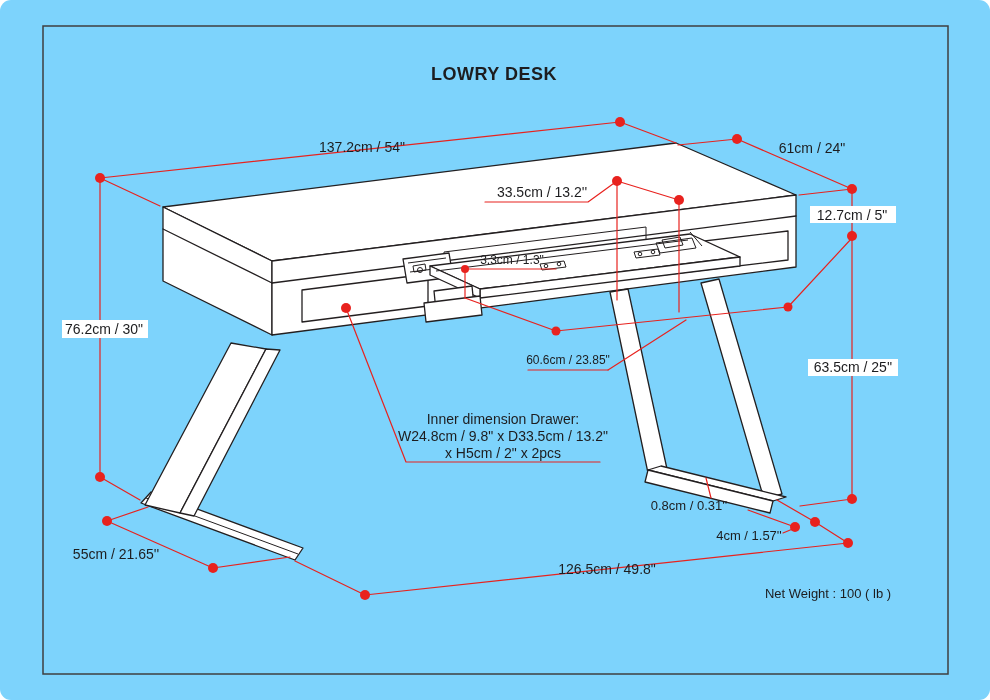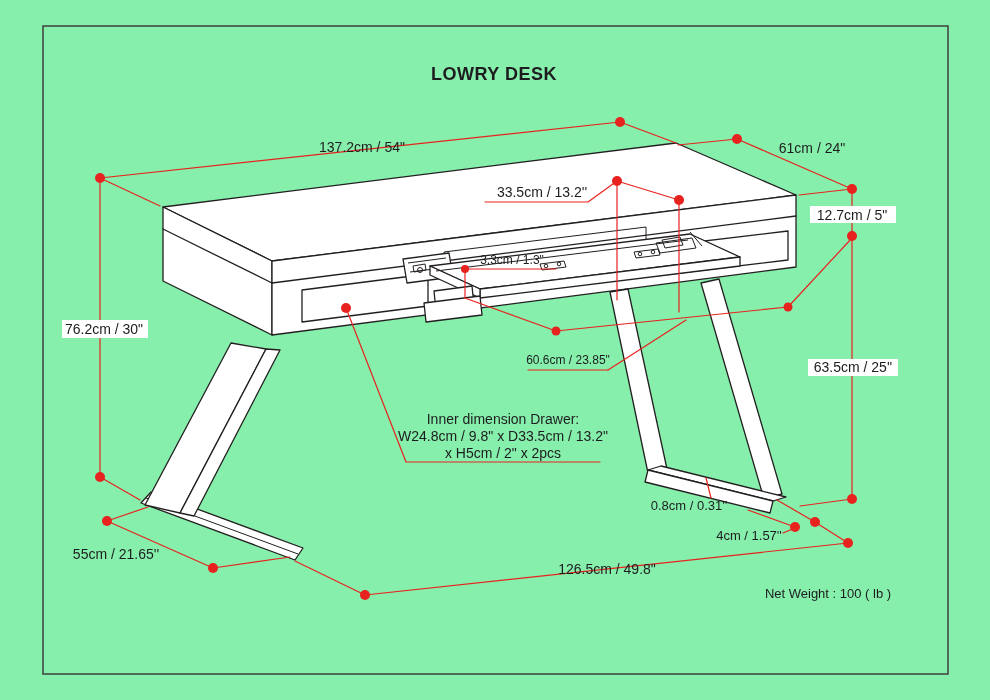--- a/index.html
+++ b/index.html
@@ -1,17 +1,17 @@
 <!DOCTYPE html>
 <html><head>
 <meta charset="utf-8">
 <style>
   html,body{margin:0;padding:0;background:#fff;}
-  .stage{position:relative;width:990px;height:700px;background:#86efac;overflow:hidden;
-         font-family:"Liberation Sans", sans-serif;}
+  .stage{position:relative;width:990px;height:700px;background:#7dd3fc;overflow:hidden;
+         font-family:"Liberation Sans", sans-serif;border-radius:11px;}
   svg{display:block}
   .k{fill:none;stroke:#231f20;stroke-width:1.3;stroke-linejoin:round;stroke-linecap:round}
   .kf{fill:#ffffff;stroke:#231f20;stroke-width:1.3;stroke-linejoin:round}
   .kt{fill:none;stroke:#231f20;stroke-width:1;stroke-linejoin:round}
   .r{fill:none;stroke:#e8221e;stroke-width:1.2;stroke-linejoin:round;stroke-linecap:round}
   .rd{fill:#e8221e;stroke:none}
   .wb{fill:#ffffff;stroke:none}
   text{fill:#1d1d1f;font-family:"Liberation Sans", sans-serif}
   .lbl{font-size:14px}
   .lbls{font-size:12px}

